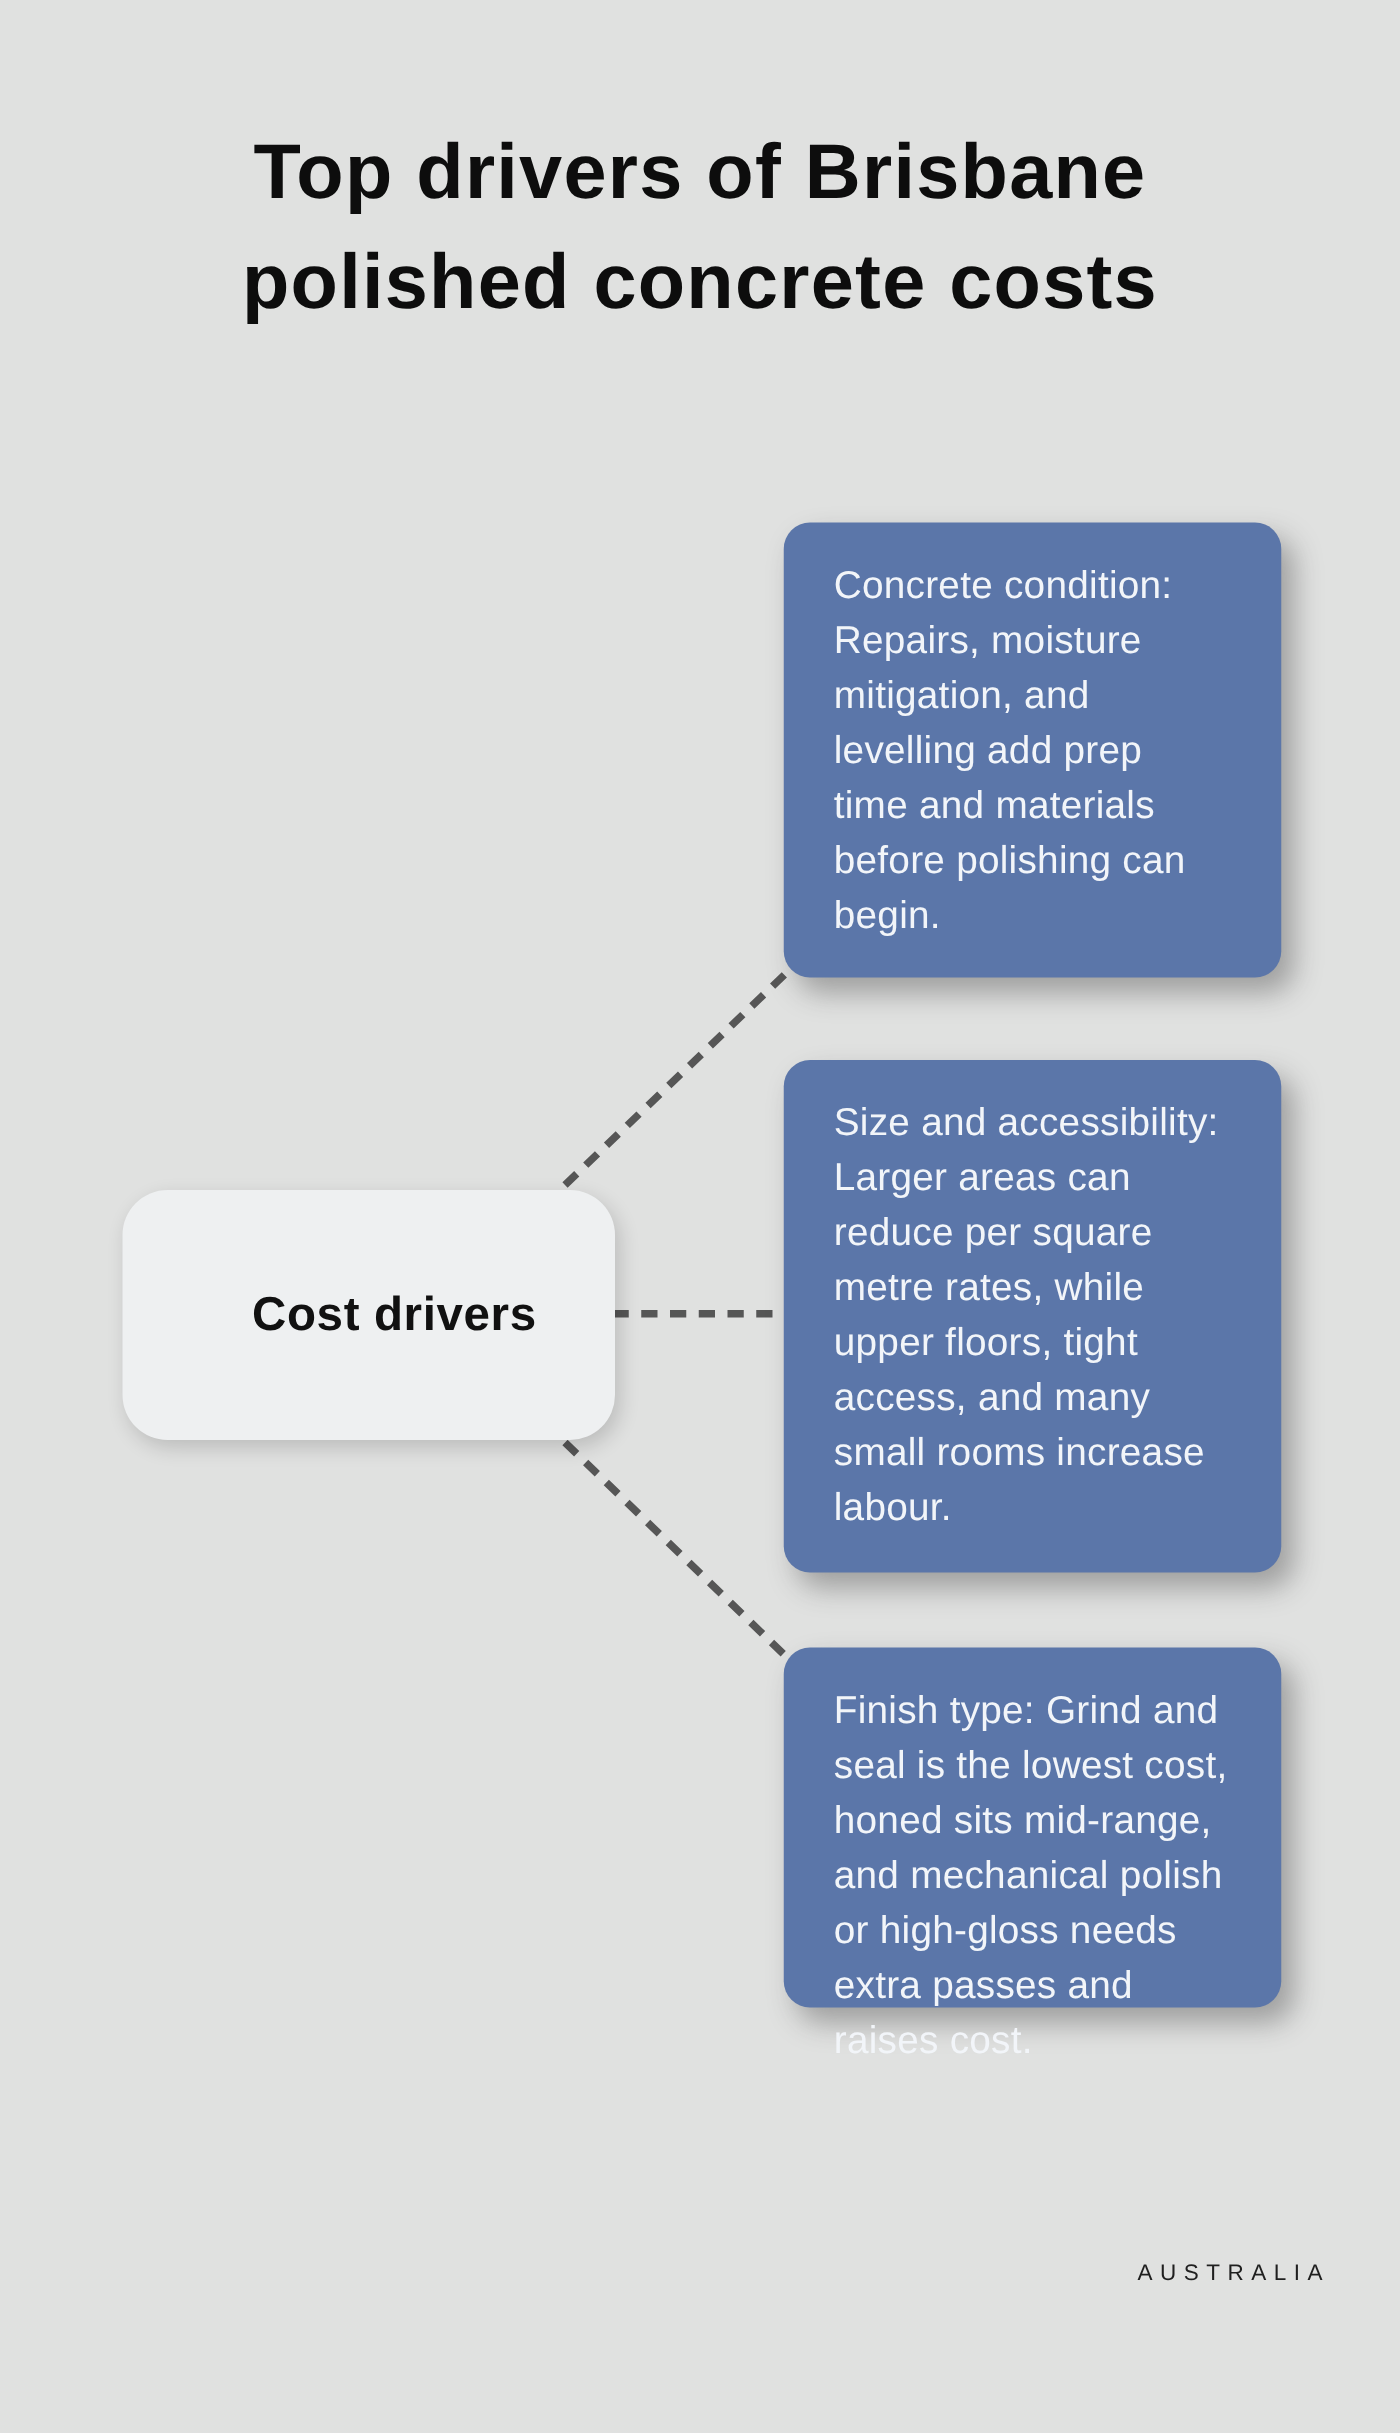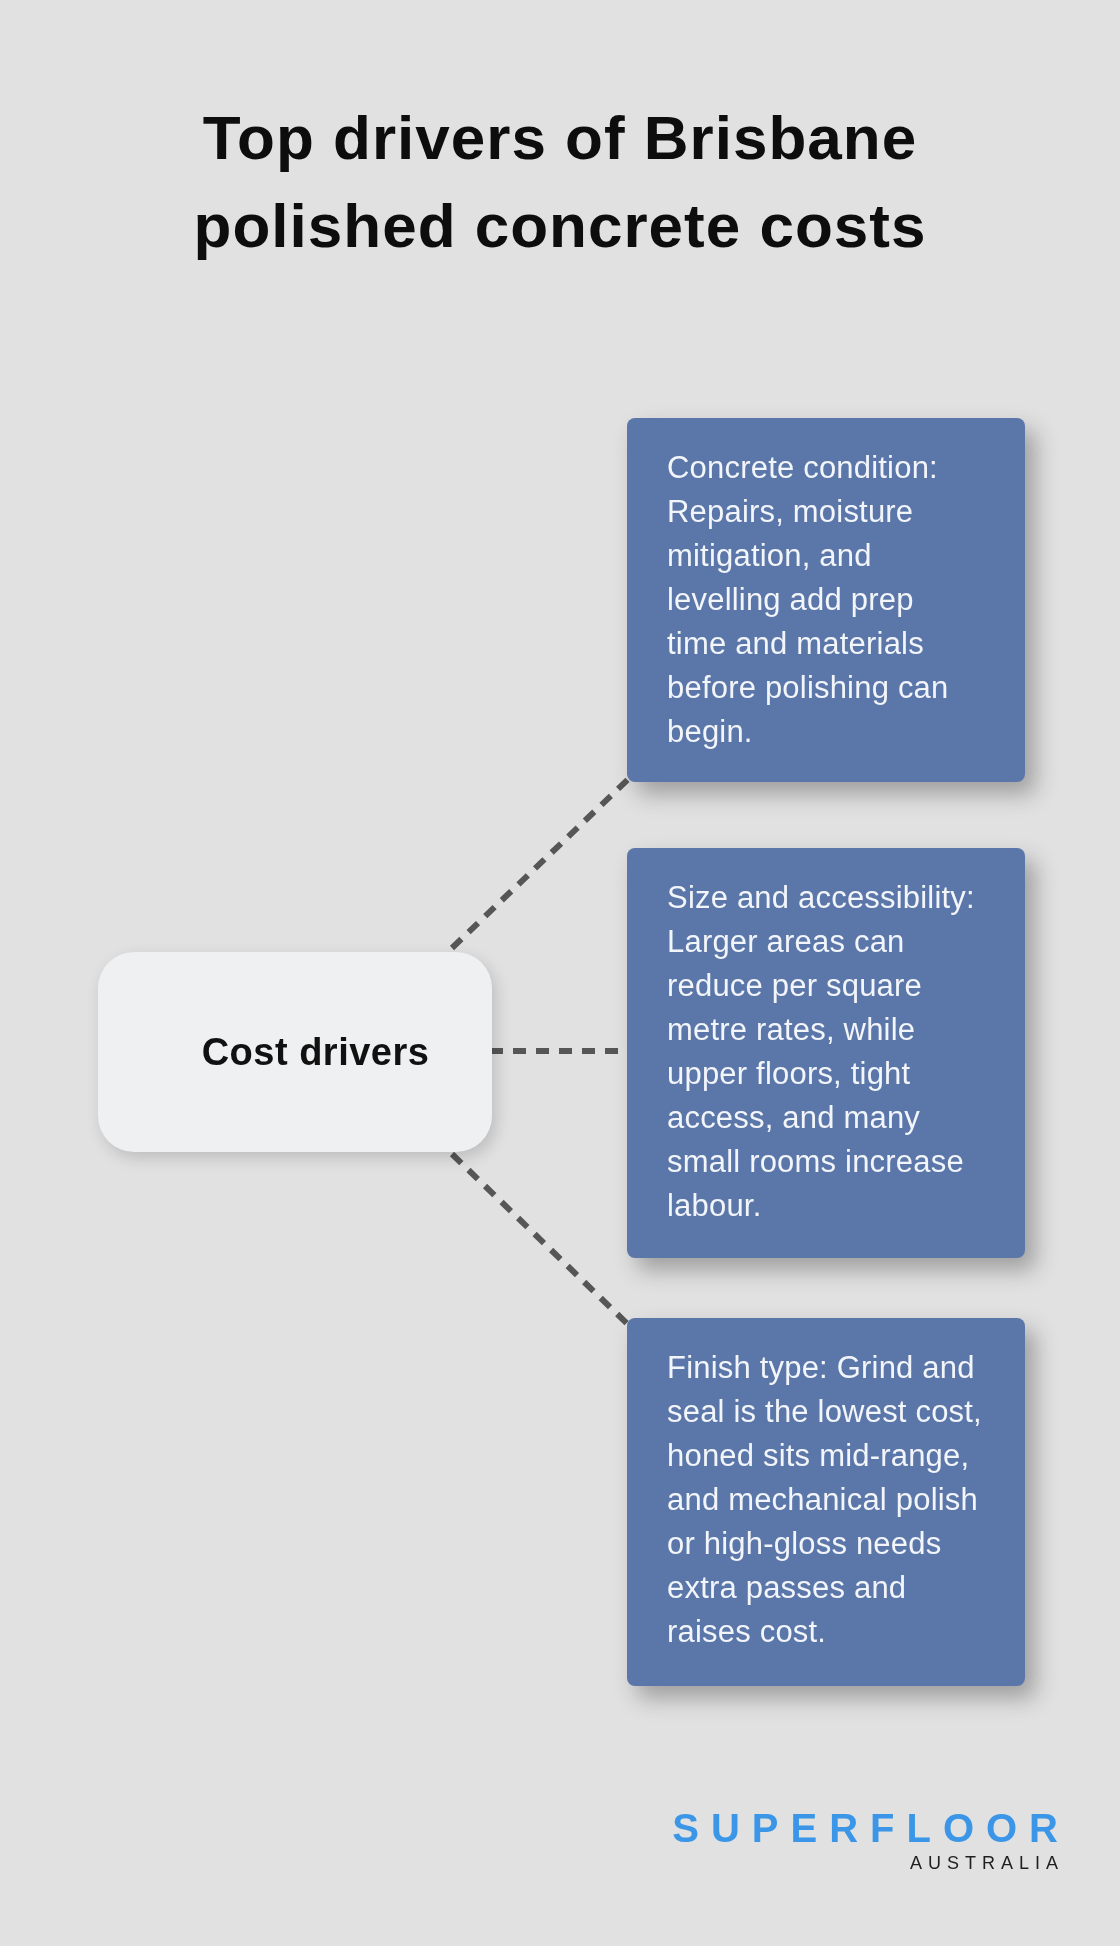--- a/index.html
+++ b/index.html
@@ -57,28 +57,28 @@
     font-size: 38px;
     font-weight: 700;
     color: #111111;
     letter-spacing: 0.5px;
   }
   .card {
     position: absolute;
     left: 627px;
     width: 398px;
     background: var(--card, #5b76a9);
-    border-radius: 8px;
+    border-radius: 21px;
     box-shadow: 10px 12px 22px rgba(60,60,60,0.40);
     padding: 28px 40px;
     z-index: 2;
   }
   .card-1 { top: 418px; height: 364px; }
   .card-2 { top: 848px; height: 410px; }
-  .card-3 { top: 1318px; height: 368px; }
+  .card-3 { top: 1318px; height: 288px; }
   .card-text {
     color: var(--card-text, #f2f5f9);
     font-size: 31px;
     line-height: 44px;
     white-space: pre-line;
     letter-spacing: 0.2px;
   }
   .logo {
     position: absolute;
     top: 1806px;
@@ -149,17 +149,16 @@
     <p class="card-text">Finish type: Grind and
 seal is the lowest cost,
 honed sits mid-range,
 and mechanical polish
 or high-gloss needs
 extra passes and
 raises cost.</p>
   </div>
 
   <div class="logo">
-    <span class="logo-brand">SUPERFLOOR</span>
     <span class="logo-region">AUSTRALIA</span>
   </div>
 
 </div>
 
 </body></html>

